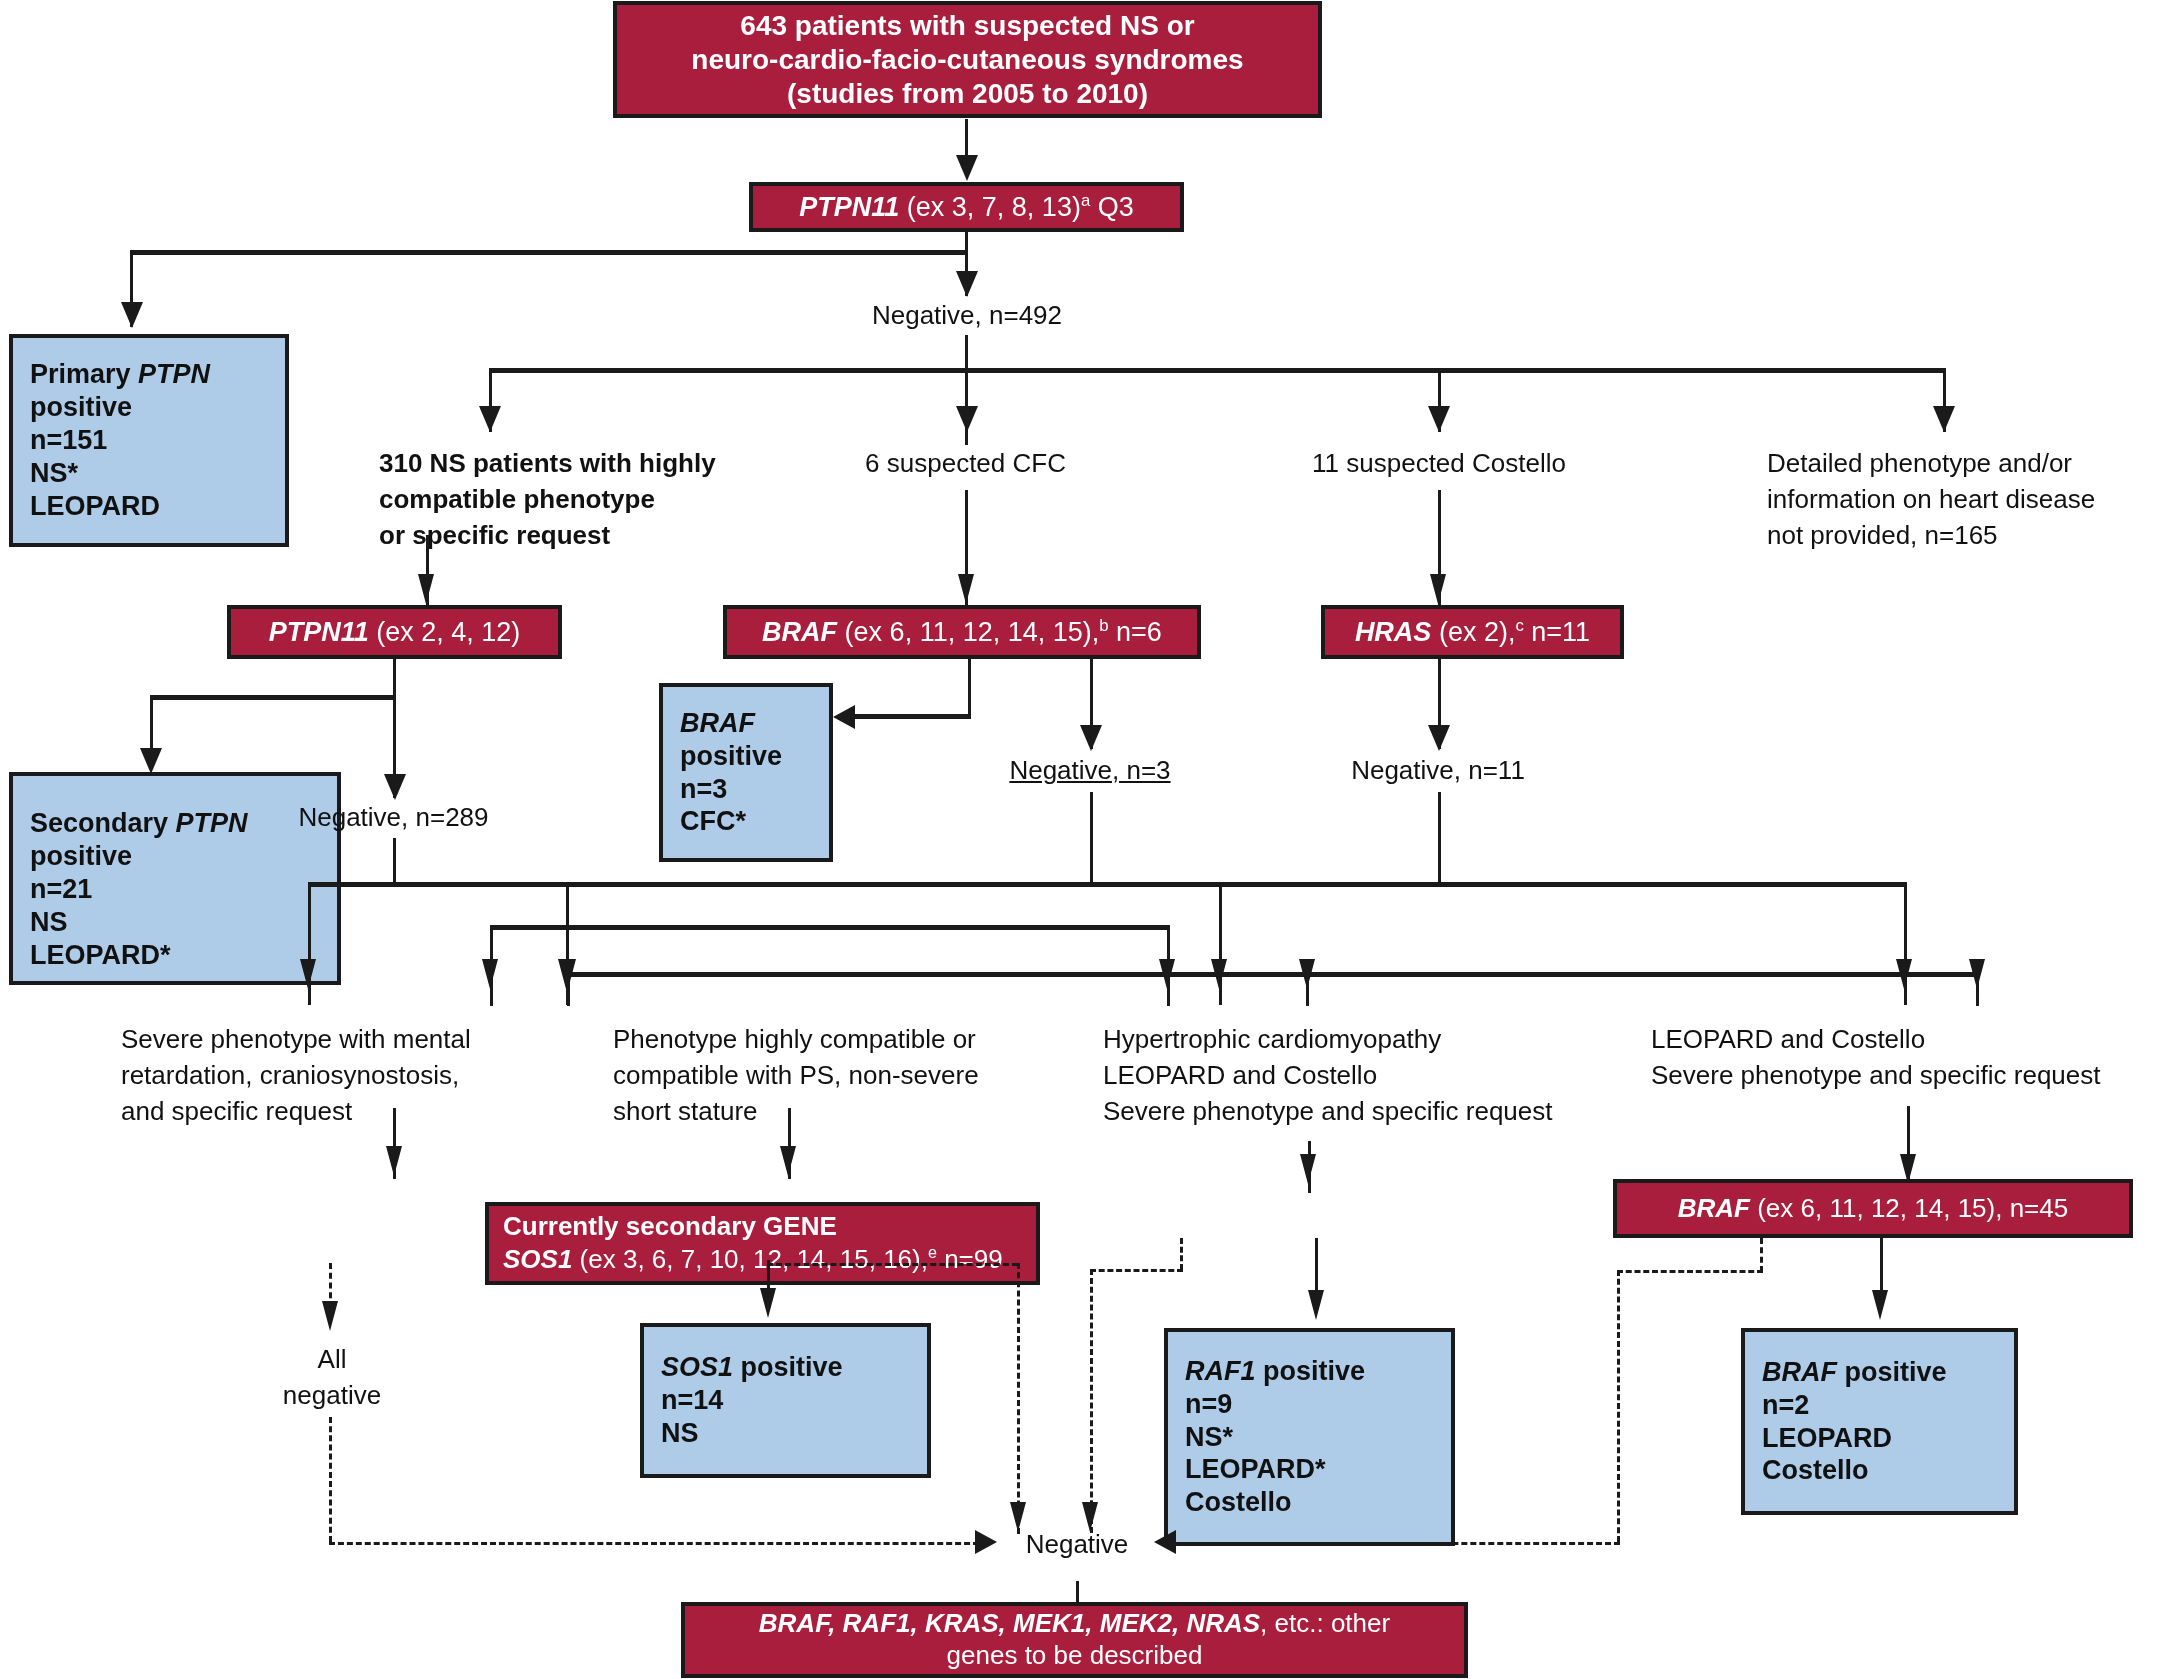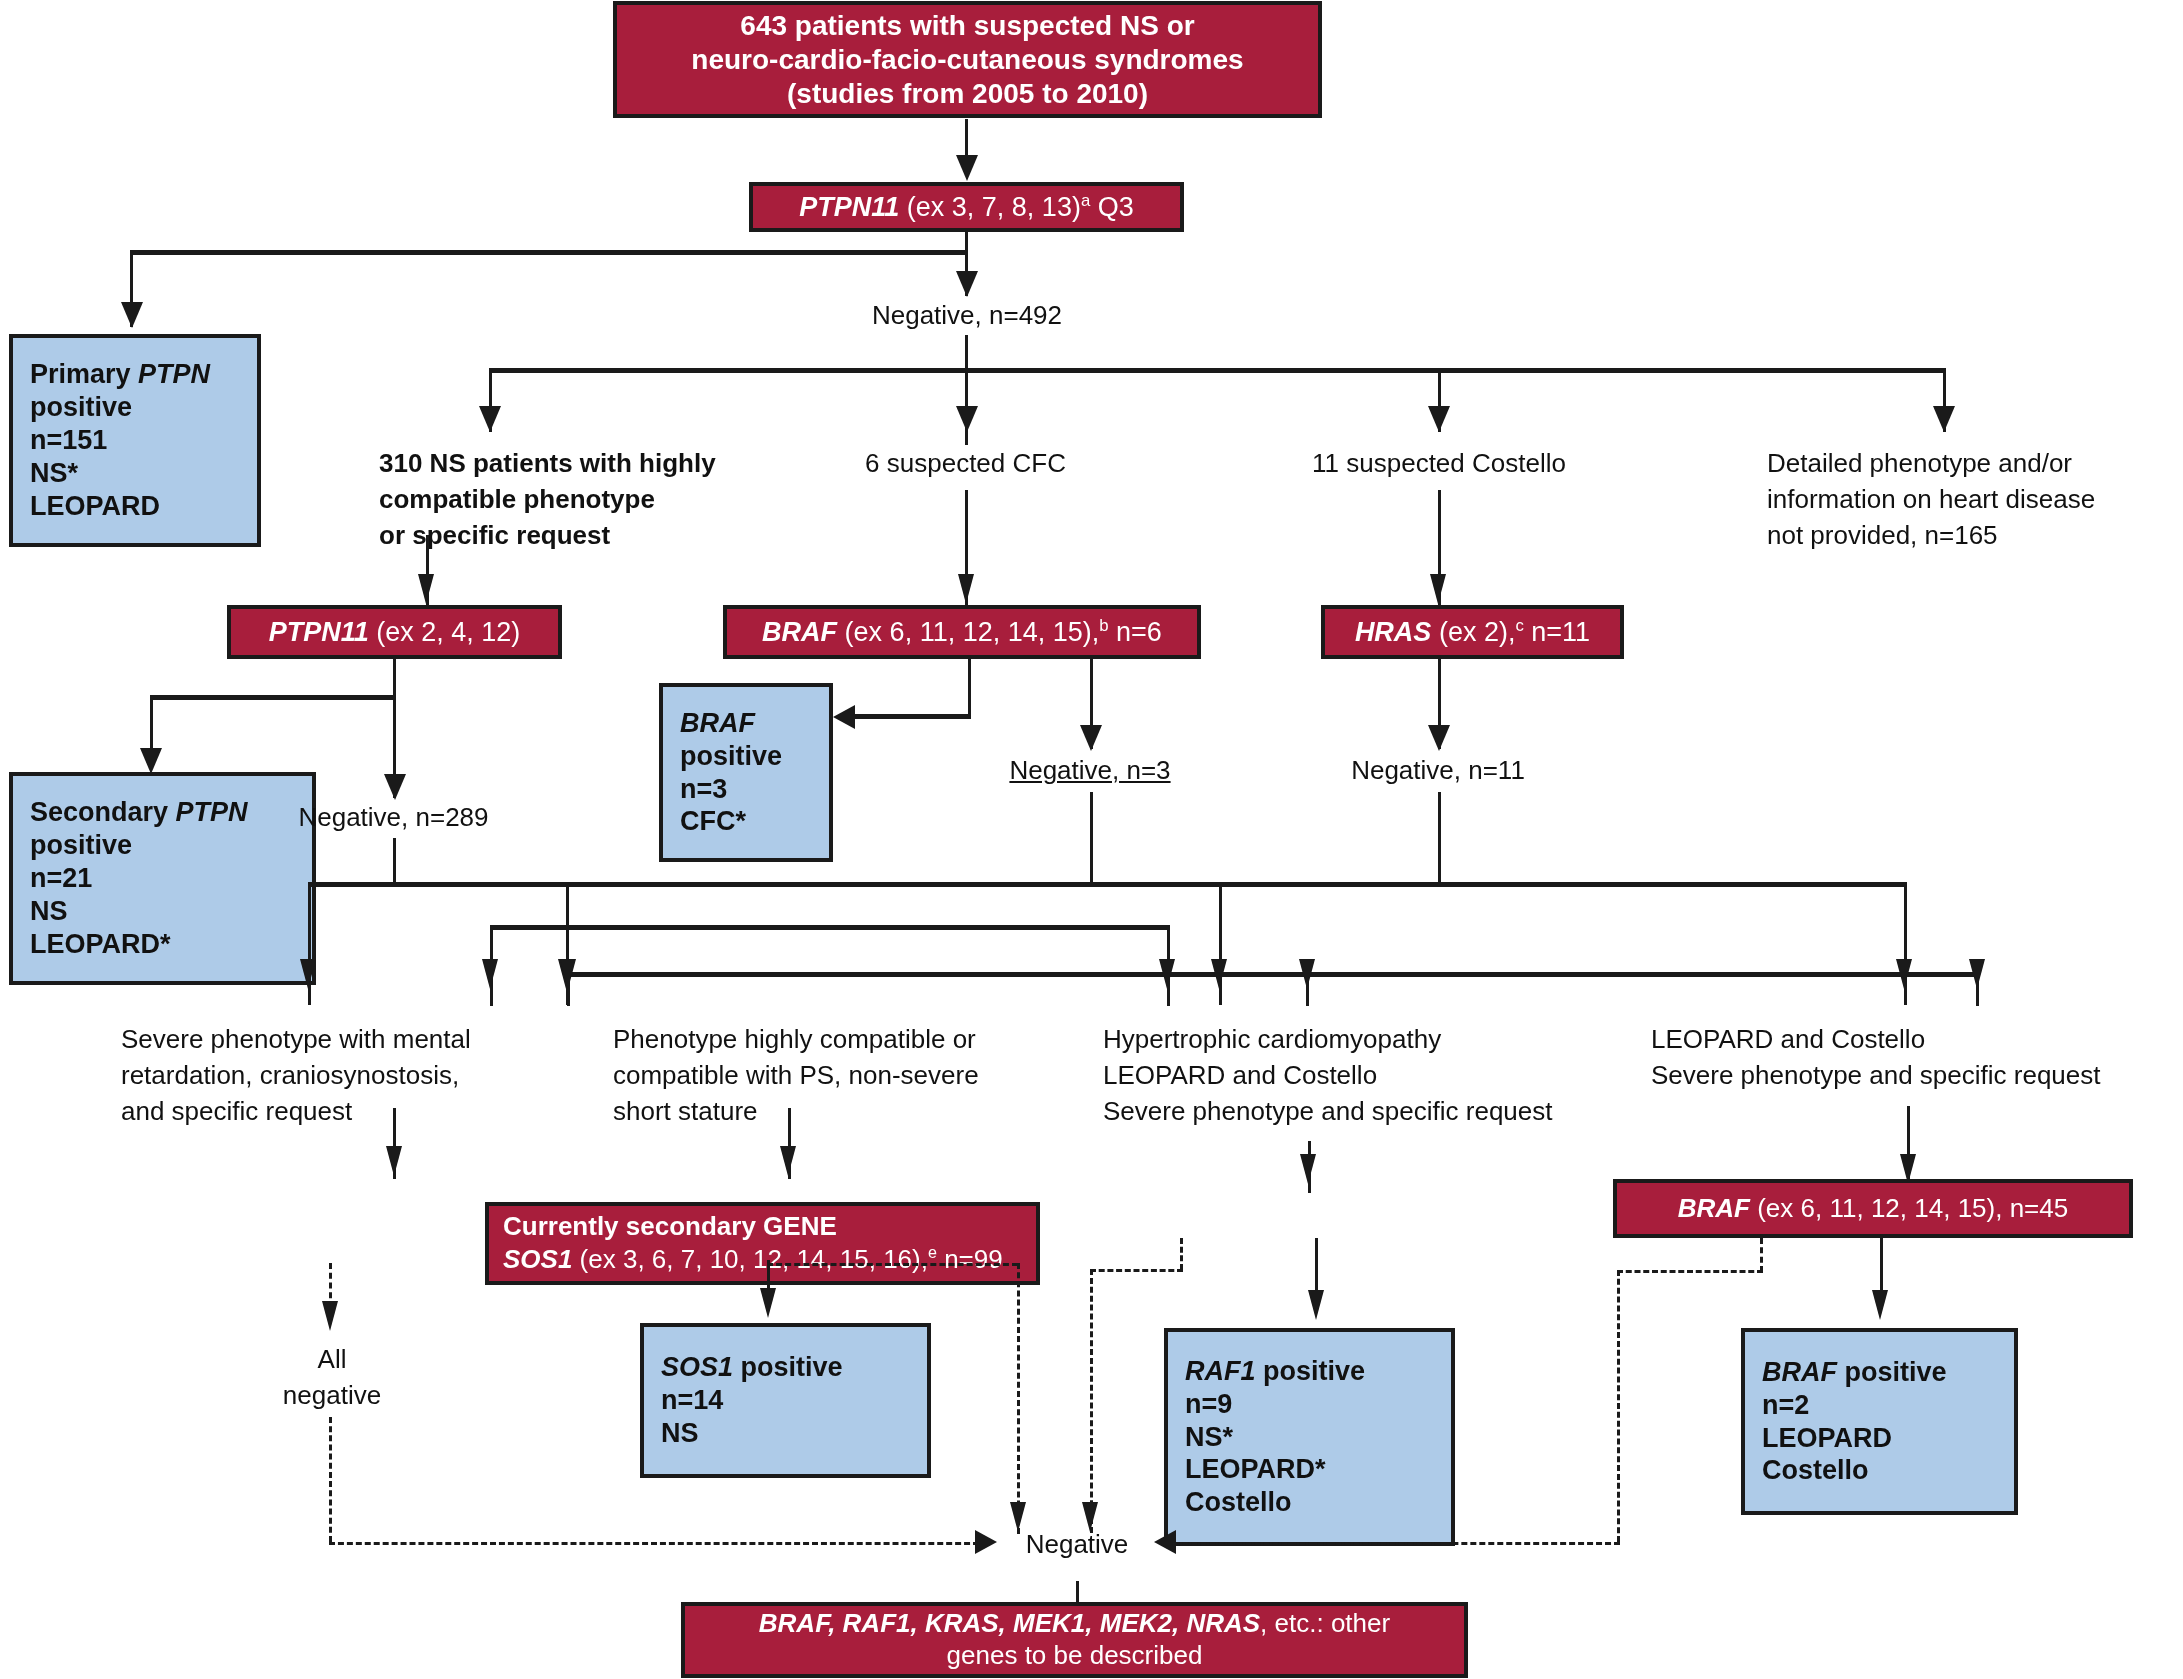--- a/index.html
+++ b/index.html
@@ -128,21 +128,21 @@
   </div>
 
   <div class="vline" style="left:965px; top:232px; height:64px;"></div>
   <div class="hline" style="left:130px; top:250px; width:838px;"></div>
   <div class="vline" style="left:130px; top:250px; height:77px;"></div>
   <div class="arrow-down" style="left:121px; top:302px;"></div>
   <div class="arrow-down" style="left:956px; top:271px;"></div>
 
   <div class="label c" style="left:825px; top:298px; width:284px;">Negative, n=492</div>
 
-  <div class="box blue" style="left:9px; top:334px; width:252px; height:213px; font-size:27px; font-weight:bold;">
+  <div class="box blue" style="left:9px; top:334px; width:280px; height:213px; font-size:27px; font-weight:bold;">
     <div class="line"><span>Primary </span><span class="it">PTPN</span></div>
     <div class="line">positive</div>
     <div class="line">n=151</div>
     <div class="line">NS*</div>
     <div class="line">LEOPARD</div>
   </div>
 
   <div class="vline" style="left:965px; top:335px; height:110px;"></div>
   <div class="hline" style="left:489px; top:368px; width:1456px;"></div>
   <div class="vline" style="left:489px; top:368px; height:64px;"></div>
@@ -187,21 +187,21 @@
     <div class="line"><span class="it">HRAS</span><span> (ex 2),</span><span class="sup">c</span><span> n=11</span></div>
   </div>
 
   <div class="vline" style="left:393px; top:659px; height:40px;"></div>
   <div class="hline" style="left:150px; top:695px; width:246px;"></div>
   <div class="vline" style="left:150px; top:695px; height:72px;"></div>
   <div class="arrow-down" style="left:140px; top:748px;"></div>
   <div class="vline" style="left:393px; top:695px; height:103px;"></div>
   <div class="arrow-down" style="left:384px; top:774px;"></div>
 
-  <div class="box blue" style="left:9px; top:772px; width:307px; height:213px; font-size:27px; font-weight:bold;">
+  <div class="box blue" style="left:9px; top:772px; width:332px; height:213px; font-size:27px; font-weight:bold;justify-content:flex-end;">
     <div class="line"><span>Secondary </span><span class="it">PTPN</span></div>
     <div class="line">positive</div>
     <div class="line">n=21</div>
     <div class="line">NS</div>
     <div class="line">LEOPARD*</div>
   </div>
 
   <div class="label c" style="left:258px; top:800px; width:271px;">Negative, n=289</div>
 
   <div class="box blue" style="left:659px; top:683px; width:174px; height:179px; font-size:27px; font-weight:bold;">

